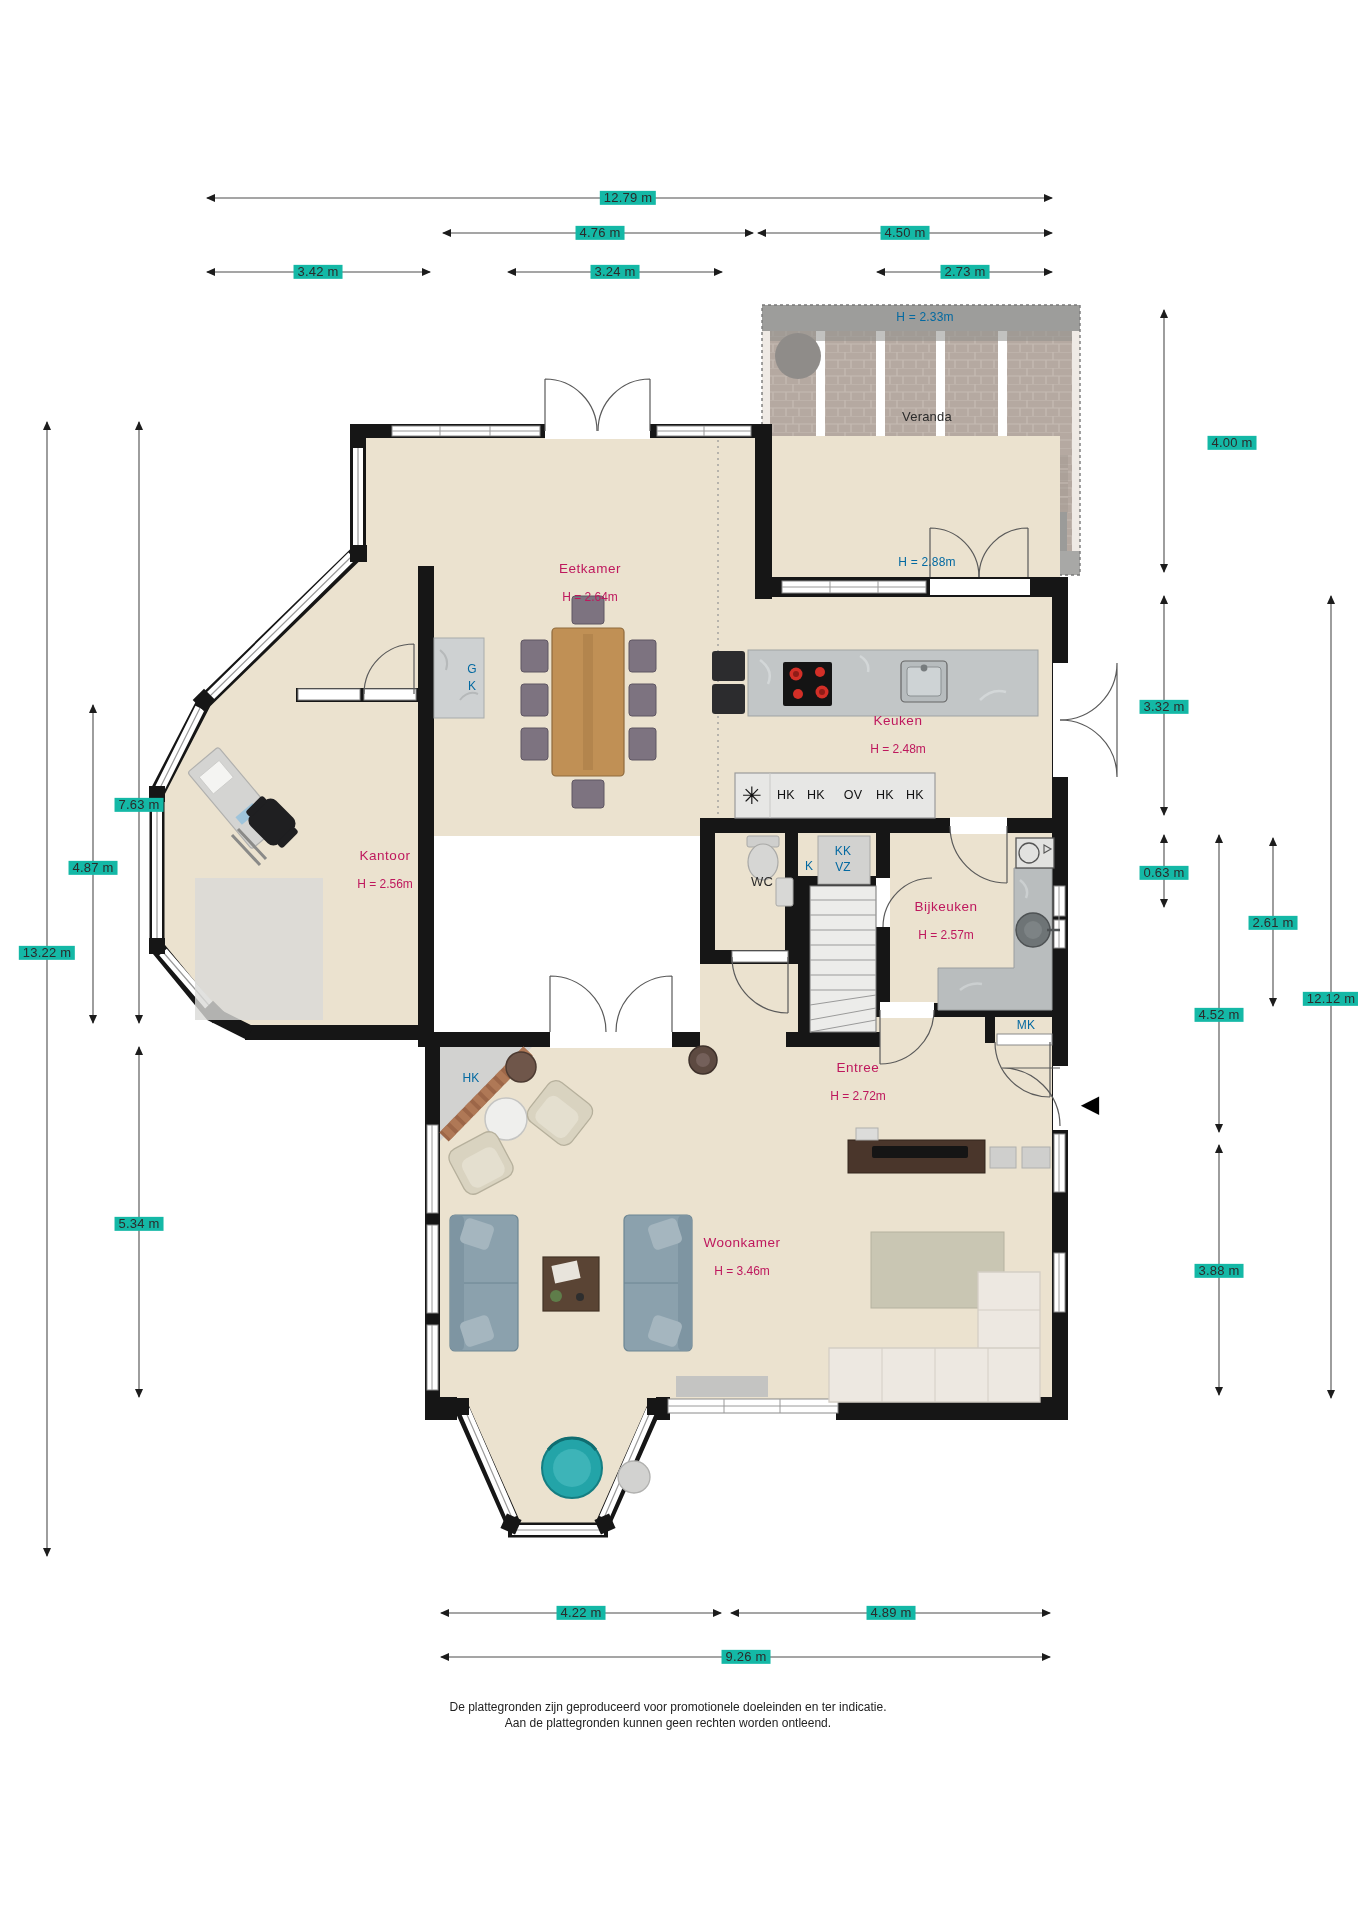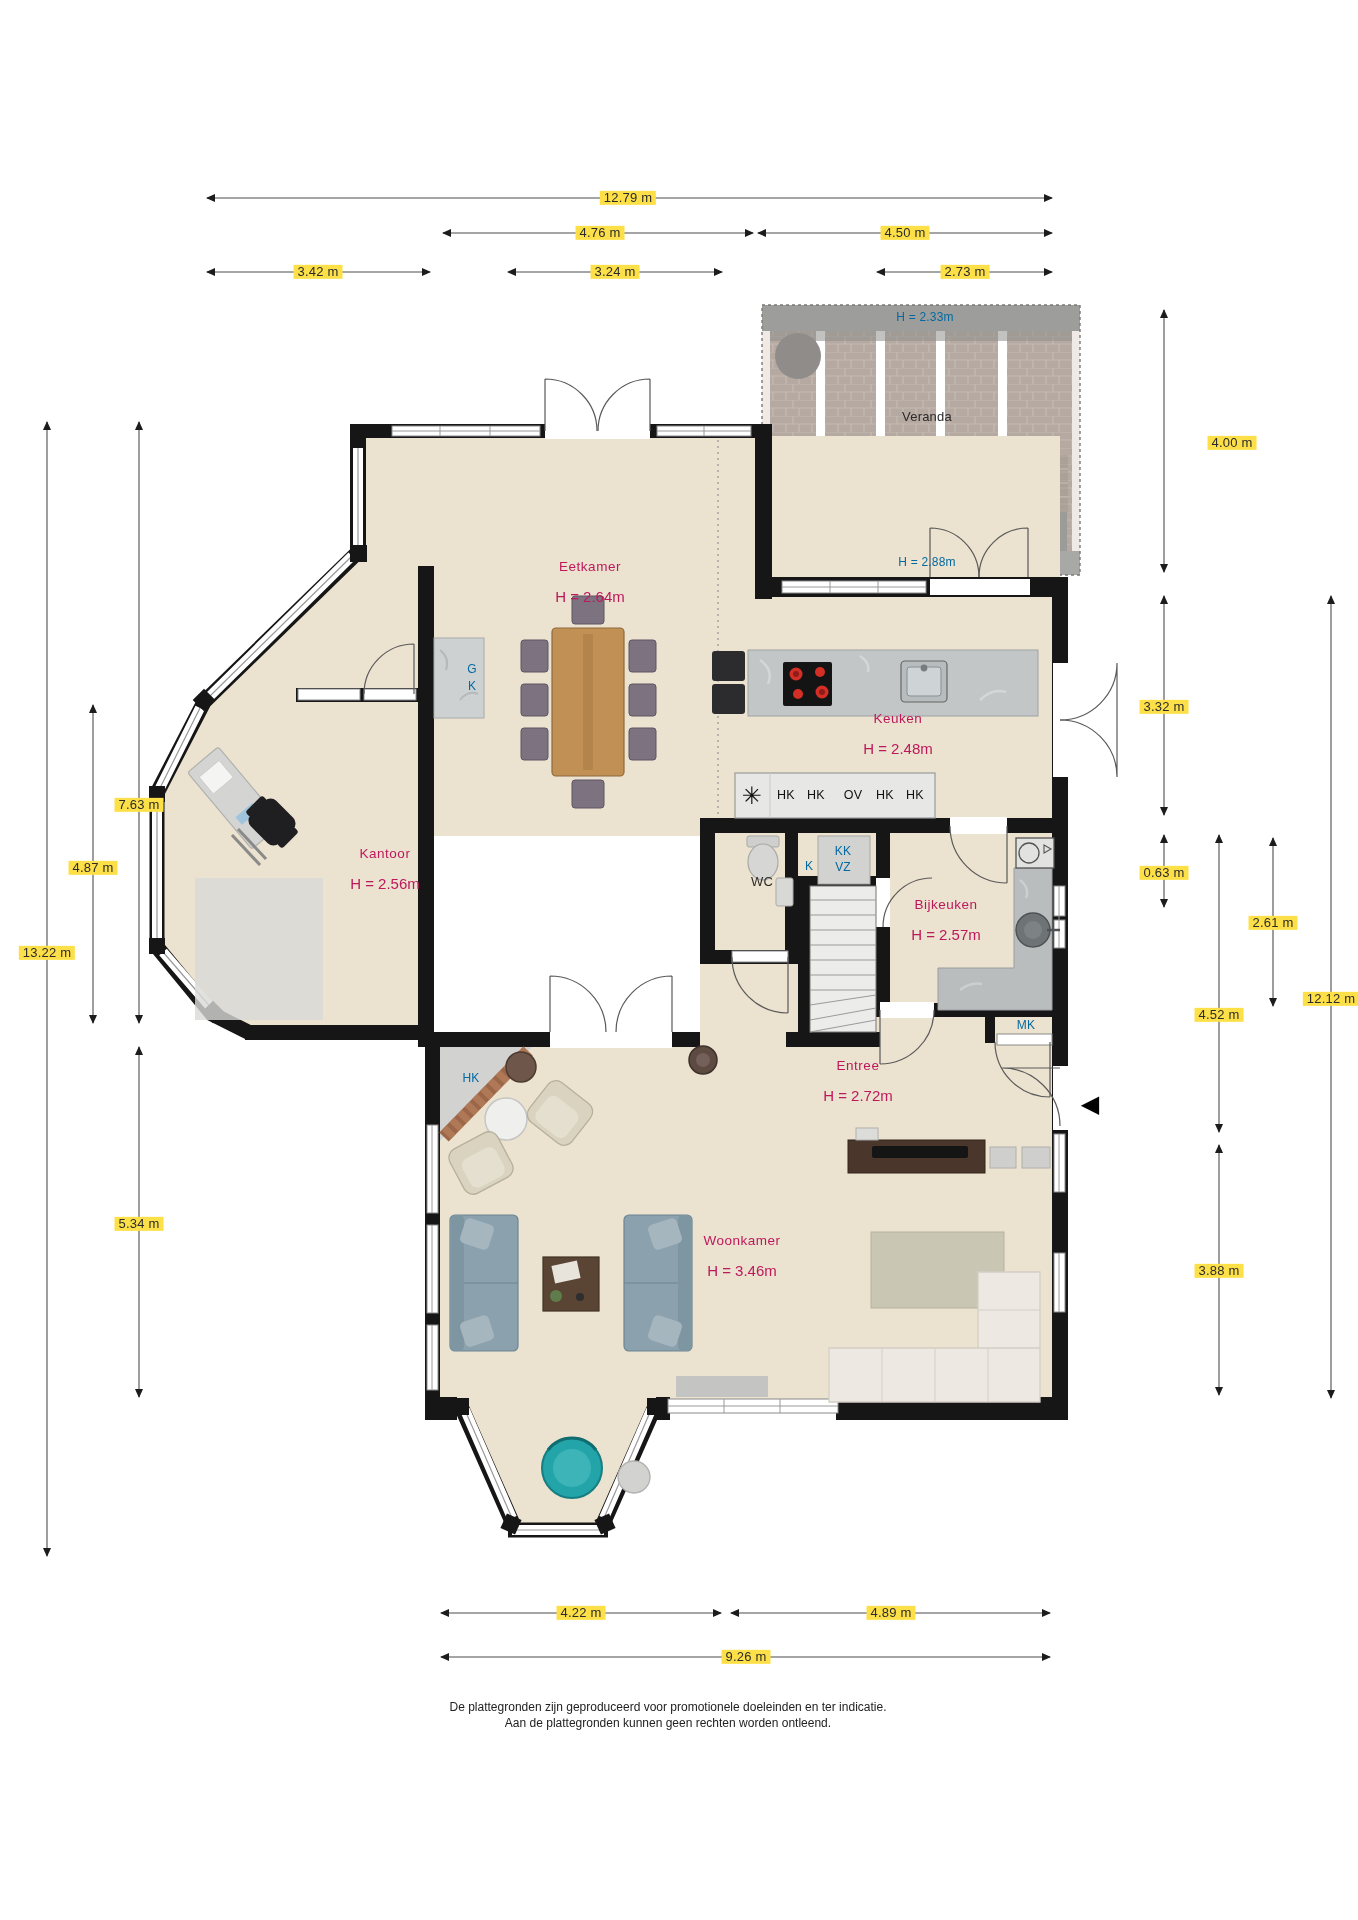--- a/index.html
+++ b/index.html
@@ -1,24 +1,24 @@
 <!DOCTYPE html>
 <html><head>
 <meta charset="utf-8">
 <style>
   html,body{margin:0;padding:0;background:#ffffff;}
   body{font-family:"Liberation Sans", sans-serif;}
   .stage{position:relative;width:1358px;height:1920px;background:#ffffff;overflow:hidden;margin:0 auto;}
   .stage svg{position:absolute;left:0;top:0;}
   .lbl{position:absolute;transform:translate(-50%,-50%);white-space:nowrap;color:#2b2b2b;
        font-size:13px;letter-spacing:.2px;line-height:1.1;}
-  .dim{background:#fde047;padding:0 4px;}
+  .dim{background:#14b8a6;padding:0 4px;}
   .room{position:absolute;transform:translate(-50%,-50%);text-align:center;color:#be185d;}
   .room .nm{font-size:13.5px;letter-spacing:.5px;}
-  .room .ht{font-size:15px;margin-top:14px;}
+  .room .ht{font-size:12px;margin-top:14px;}
   .sm{font-size:12px;color:#0369a1;background:transparent;padding:0;}
   .ap{font-size:12.5px;color:#111;}
   .fan{font-size:24px;color:#111;}
   .arrowicon{font-size:24px;color:#000;}
   .foot{position:absolute;transform:translateX(-50%);font-size:12px;color:#222;white-space:nowrap;}
 </style>
 </head>
 <body>
 
 <div class="stage">

